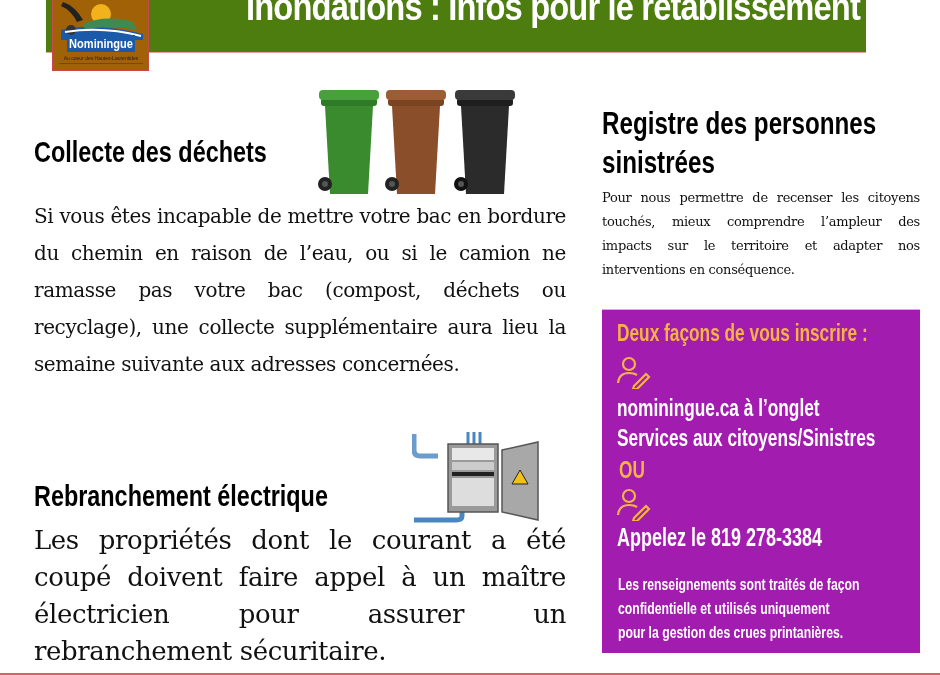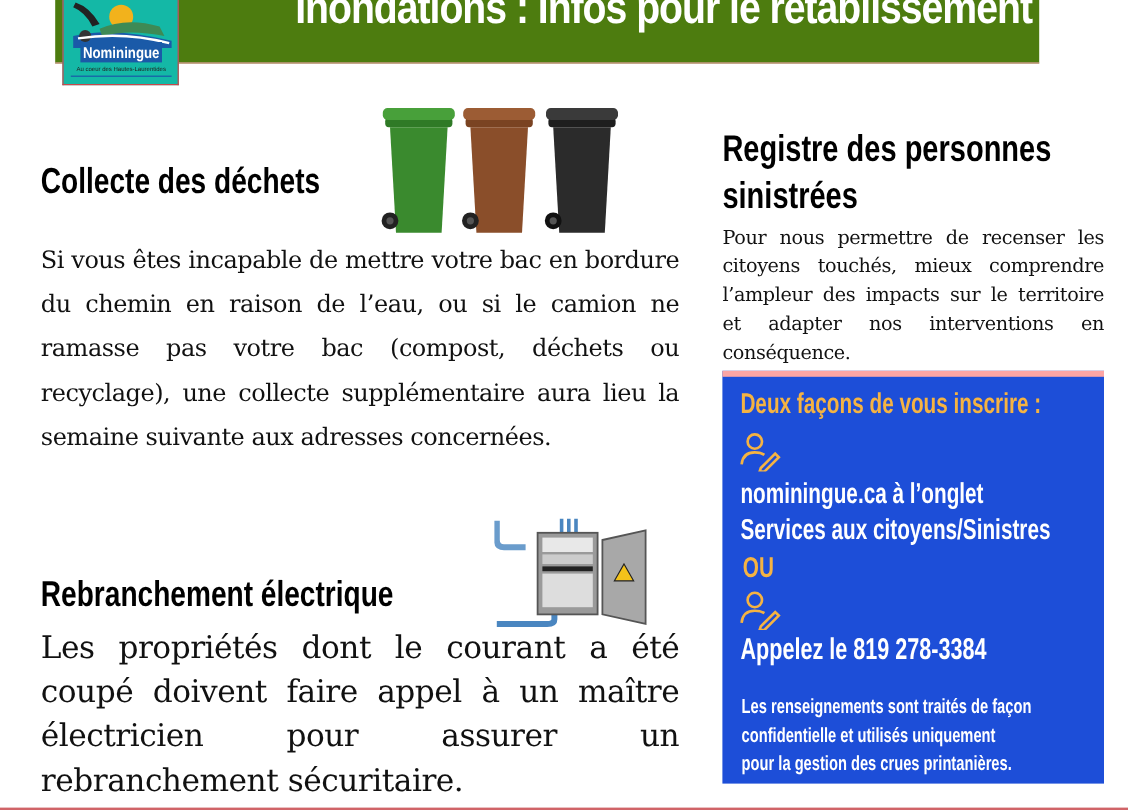--- a/index.html
+++ b/index.html
@@ -12,21 +12,21 @@
   }
   .banner-title {
     position: absolute; left: 200px; top: -14px; width: 700px;
     font-family: "Liberation Sans", sans-serif; font-weight: bold;
     font-size: 38px; color: #ffffff; letter-spacing: -1px;
     transform: scaleX(0.86); transform-origin: left top; white-space: nowrap;
   }
 
   .logo {
     position: absolute; left: 52px; top: 0; width: 97px; height: 71px;
-    background: #14b8a6; border: 1px solid #c9484c; border-top: none;
+    background: #a16207; border: 1px solid #c9484c; border-top: none;
     overflow: hidden;
   }
   .logo svg { position: absolute; left: 0; top: 0; }
   .logo-name {
     position: absolute; left: 8px; top: 35px; width: 80px; height: 17px;
     background: #1a5aa8; color: #fff; text-align: center;
     font-family: "Liberation Sans", sans-serif; font-weight: bold; font-size: 13px; line-height: 17px;
     transform: scaleX(0.85);
   }
   .logo-tag {
@@ -42,25 +42,25 @@
   .h-collecte { left: 34px; top: 135px; font-size: 30px; transform: scaleX(0.78); }
   .h-rebranch { left: 34px; top: 479px; font-size: 30px; transform: scaleX(0.78); }
   .h-registre { left: 602px; top: 104px; font-size: 31px; line-height: 39px; transform: scaleX(0.78); width: 420px; white-space: normal; }
 
   .body-text {
     position: absolute; font-family: "DejaVu Serif", serif; color: #111;
     text-align: justify; text-align-last: left;
   }
   .t-collecte { left: 34px; top: 198px; width: 532px; font-size: 20px; line-height: 37px; letter-spacing: -0.4px; }
   .t-rebranch { left: 34px; top: 522px; width: 532px; font-size: 26px; line-height: 37px; letter-spacing: -0.4px; }
-  .t-registre { left: 602px; top: 186px; width: 318px; font-size: 16px; line-height: 24px; letter-spacing: -0.3px; }
+  .t-registre { left: 602px; top: 186px; width: 318px; font-size: 13px; line-height: 24px; letter-spacing: -0.3px; }
 
   .black-box {
     position: absolute; left: 602px; top: 309px; width: 318px; height: 344px;
-    background: #1d4ed8; border-top: 5px solid #fca5a5;
+    background: #a21caf; border-top: 1px solid #fca5a5;
   }
   .bb-line {
     position: absolute; left: 15px; font-family: "Liberation Sans", sans-serif; font-weight: bold;
     white-space: nowrap; transform-origin: left top;
   }
   .bb-title { top: 9px; font-size: 24px; color: #f5b342; transform: scaleX(0.72); }
   .bb-web1 { top: 84px; font-size: 24px; color: #fff; transform: scaleX(0.72); }
   .bb-web2 { top: 114px; font-size: 24px; color: #fff; transform: scaleX(0.72); }
   .bb-ou { top: 146px; left: 17px; font-size: 24px; color: #f5b342; transform: scaleX(0.72); }
   .bb-phone { top: 213px; font-size: 25px; color: #fff; transform: scaleX(0.72); }

